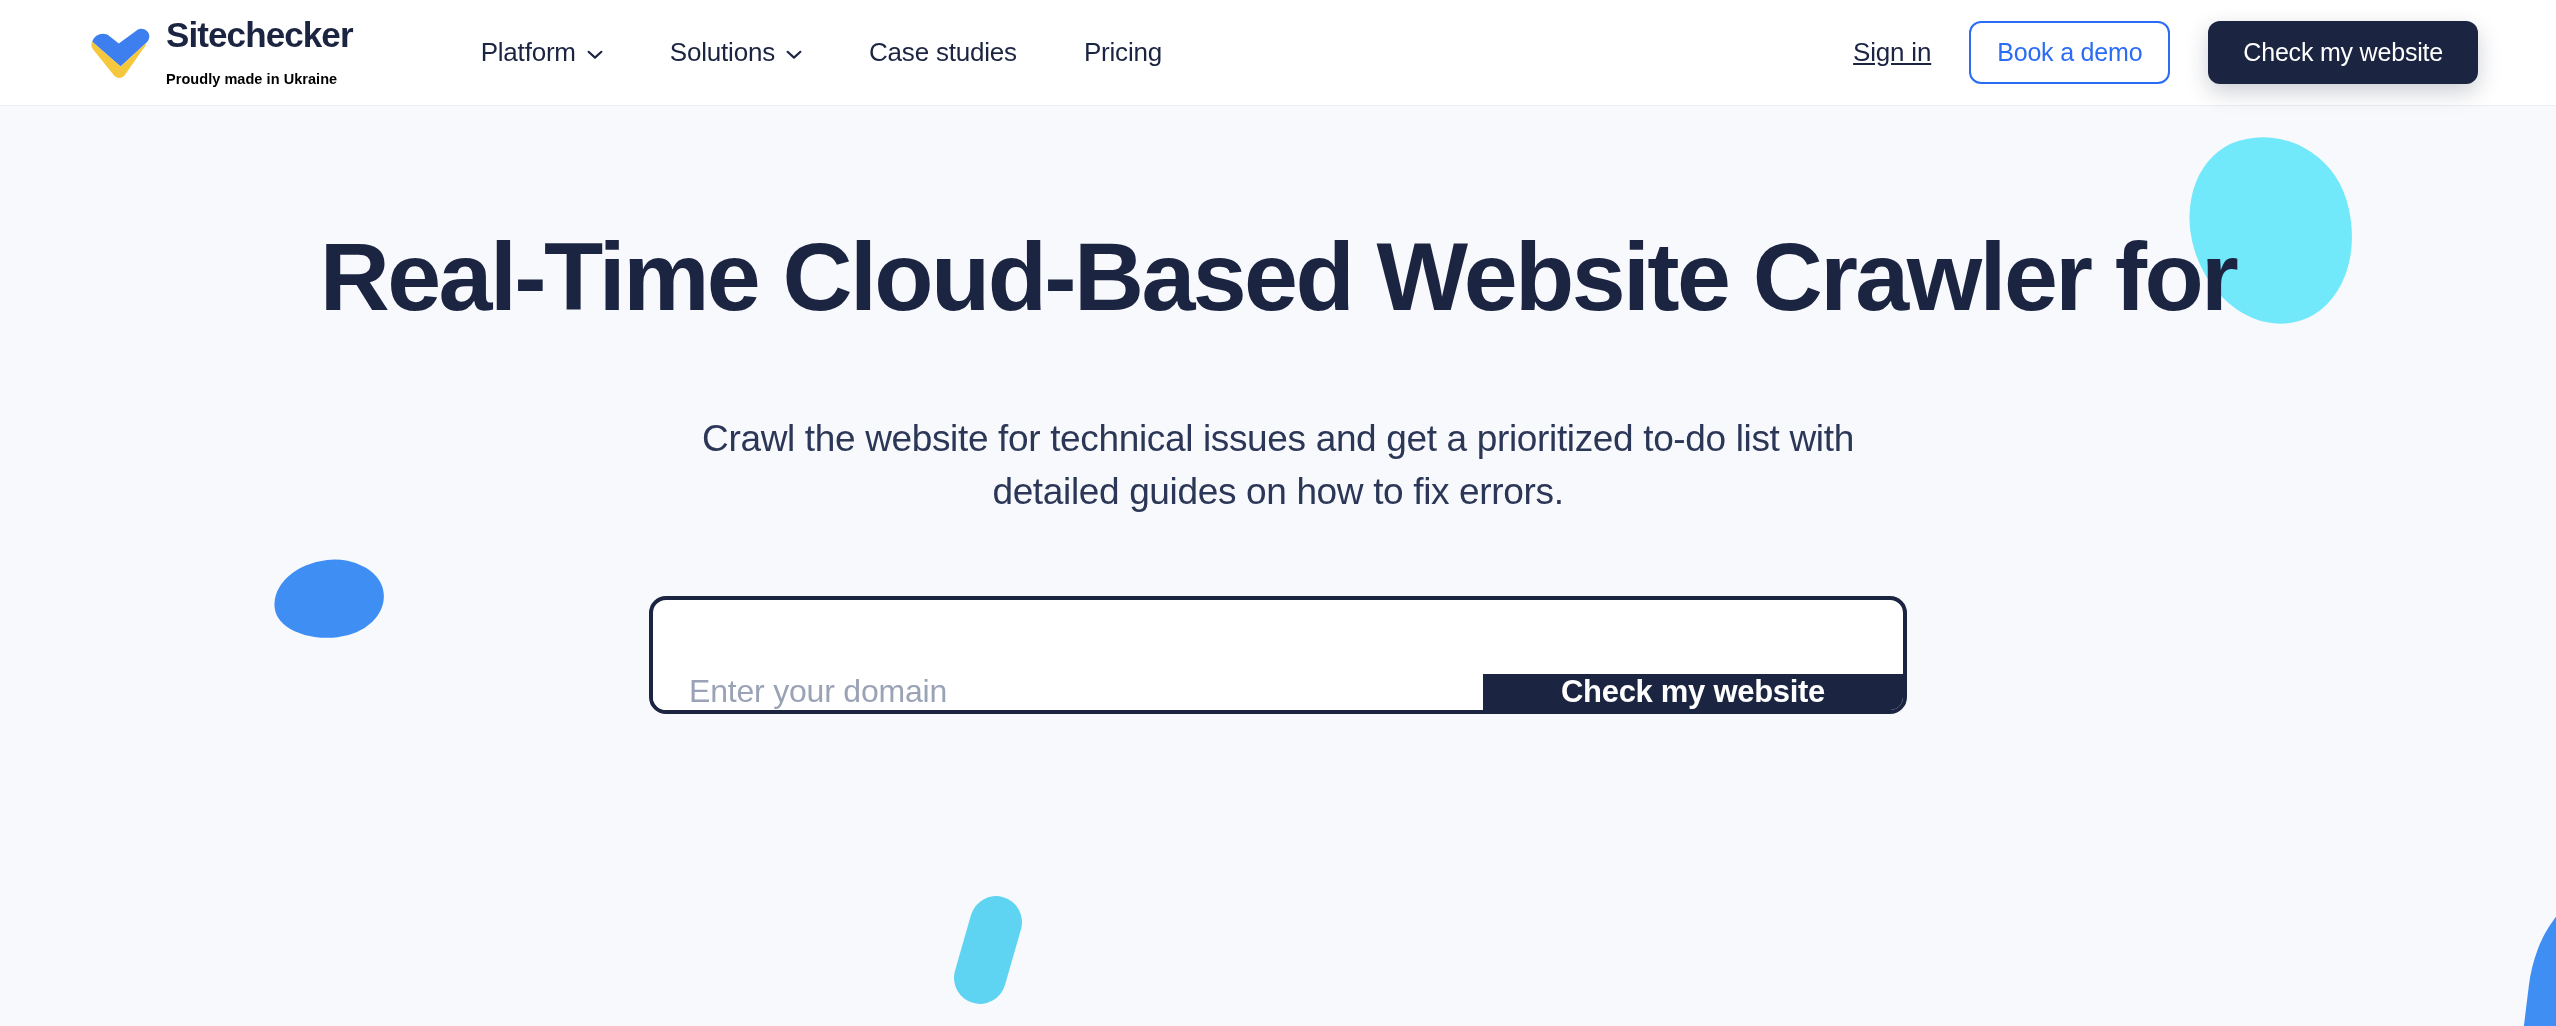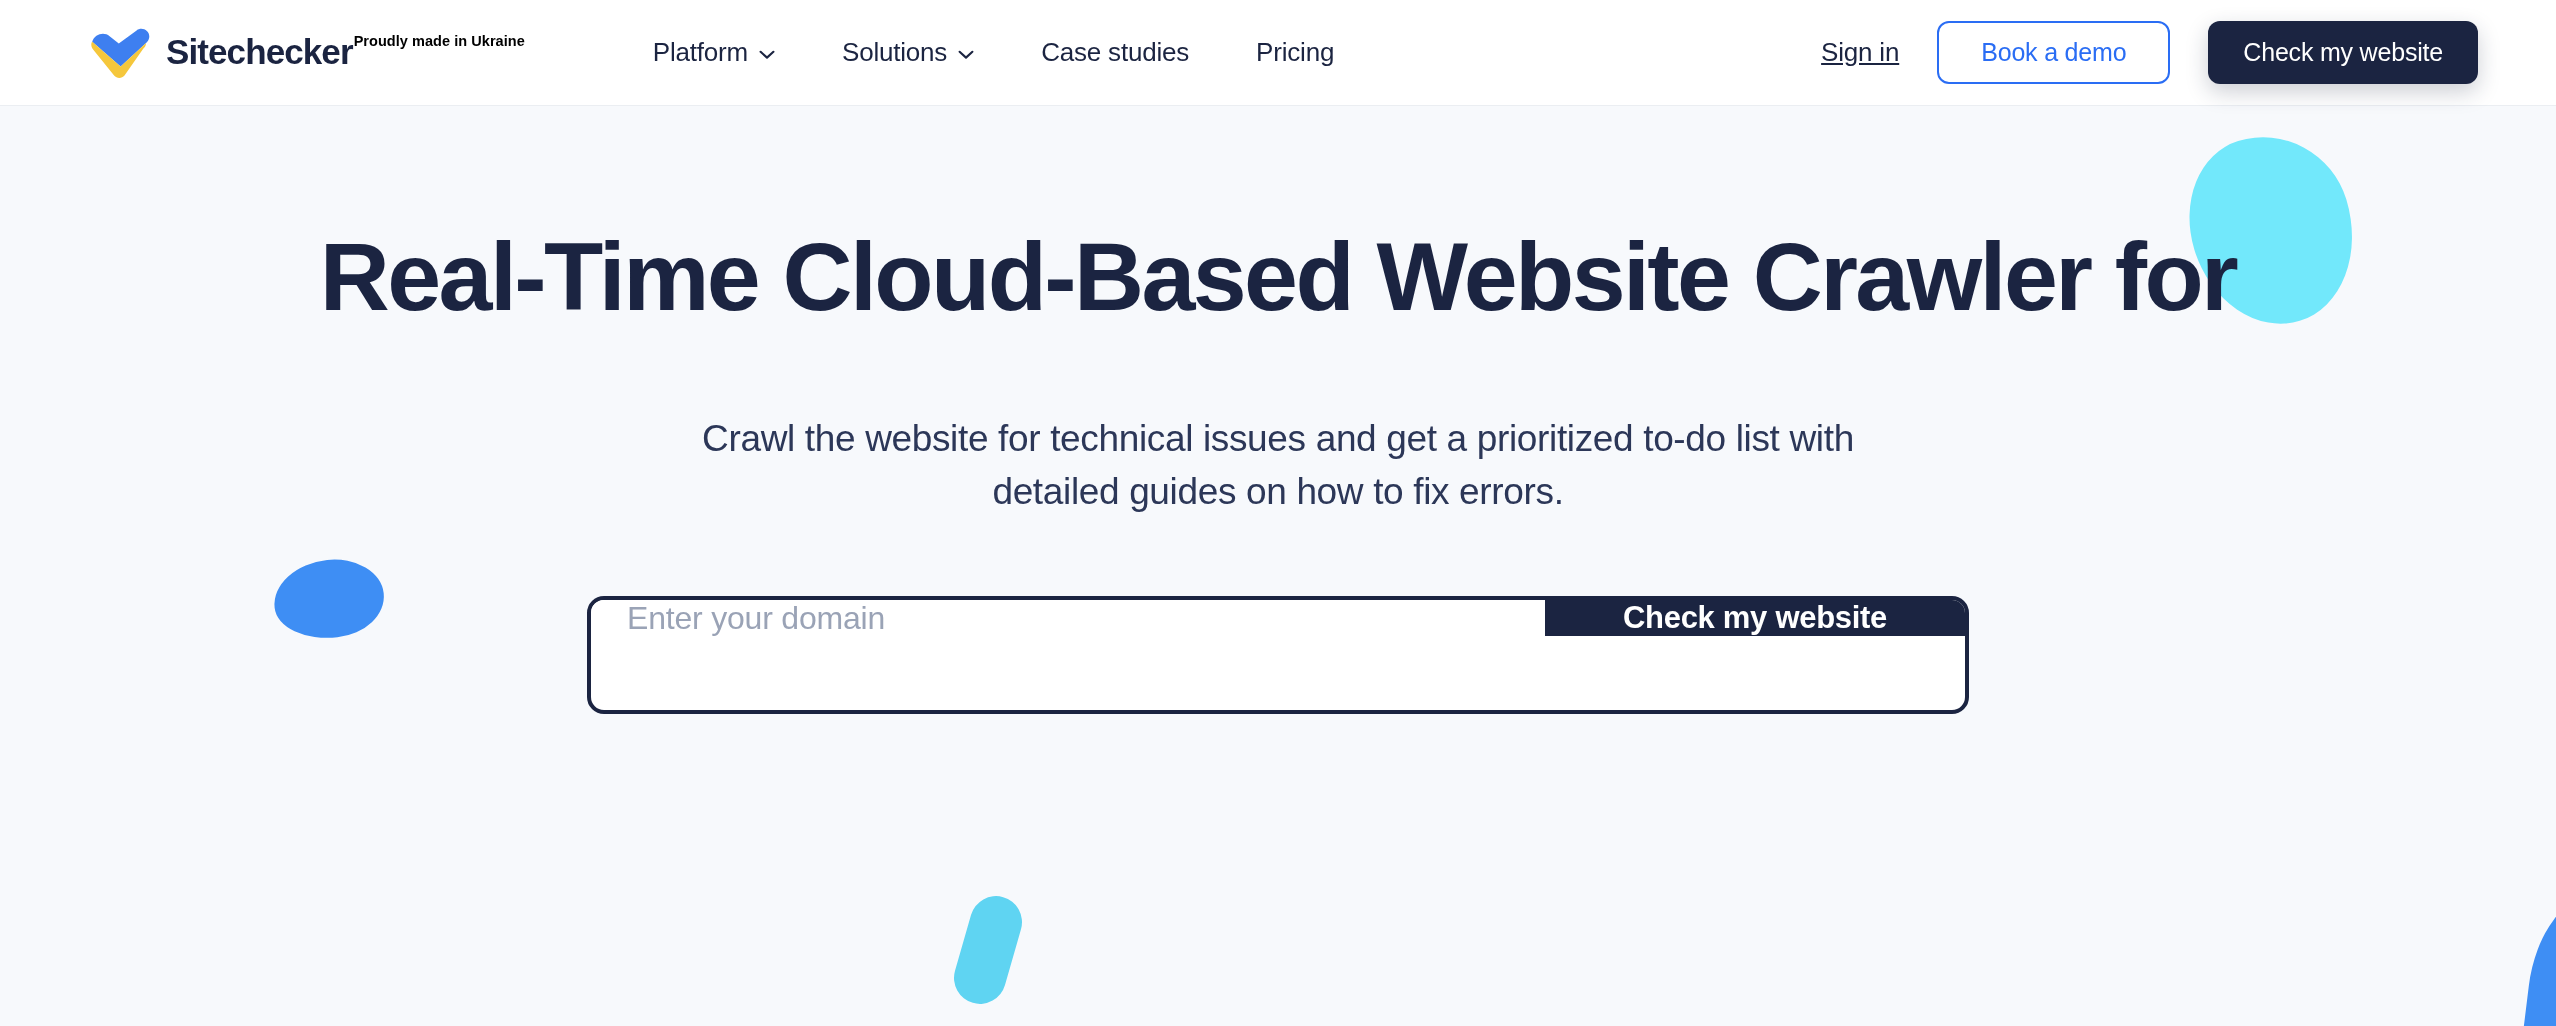--- a/index.html
+++ b/index.html
@@ -37,23 +37,23 @@
 
   .brand-mark {
     width: 62px;
     height: 52px;
     flex: 0 0 auto;
     display: block;
   }
 
   .brand-text {
     display: flex;
-    flex-direction: row;
+    flex-direction: column;
     justify-content: space-between;
-    gap: 1px;
+    gap: 19px;
   }
 
   .brand-name {
     font-size: 35px;
     font-weight: 700;
     letter-spacing: -0.9px;
     color: #1b2441;
     line-height: 1.05;
   }
 
@@ -123,21 +123,21 @@
     border-radius: 12px;
     white-space: nowrap;
     cursor: pointer;
     height: 63px;
   }
 
   .btn-outline {
     border: 2px solid #2a6df4;
     color: #2a6df4;
     background: #ffffff;
-    padding: 0 42px;
+    padding: 0 26px;
   }
 
   .btn-dark {
     background: #1b2441;
     color: #ffffff;
     padding: 0 35px;
     border: none;
     box-shadow: 0 8px 22px rgba(27, 36, 65, 0.22);
   }
 
@@ -177,22 +177,22 @@
     letter-spacing: -0.35px;
     color: #2c3758;
     text-align: center;
     max-width: 1640px;
   }
 
   
   .searchbar {
     margin-top: 78px;
     display: flex;
-    align-items: flex-start;
-    width: 1382px;
+    align-items: flex-end;
+    width: 1258px;
     height: 118px;
     border: 4px solid #1b2441;
     border-radius: 17px;
     background: #ffffff;
     overflow: hidden;
   }
 
   .search-input {
     flex: 1 1 auto;
     border: none;

